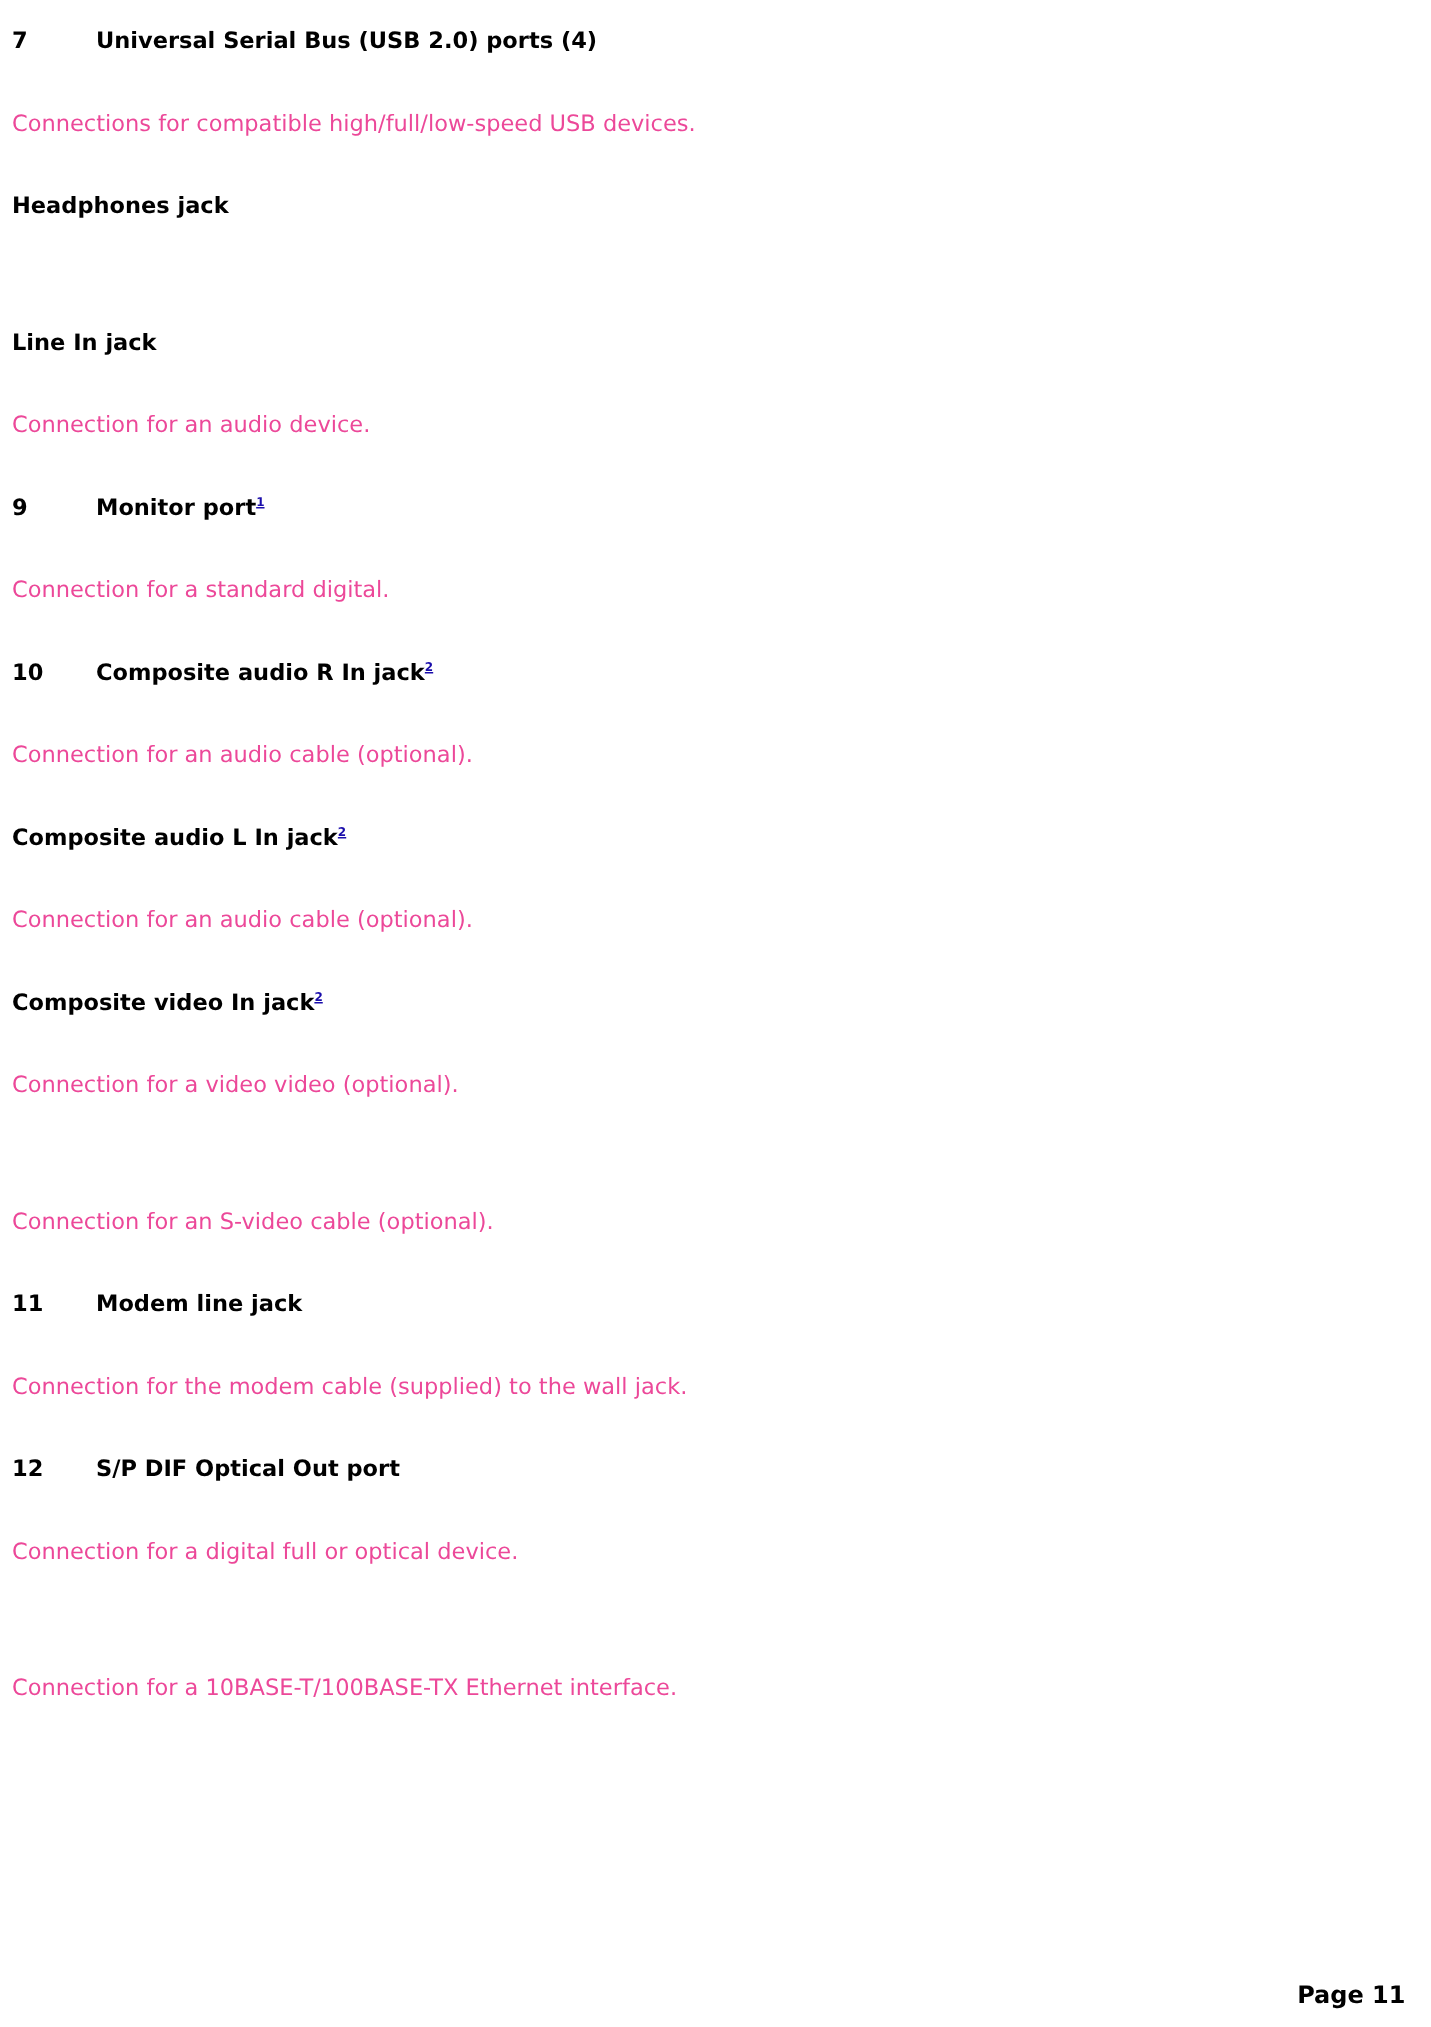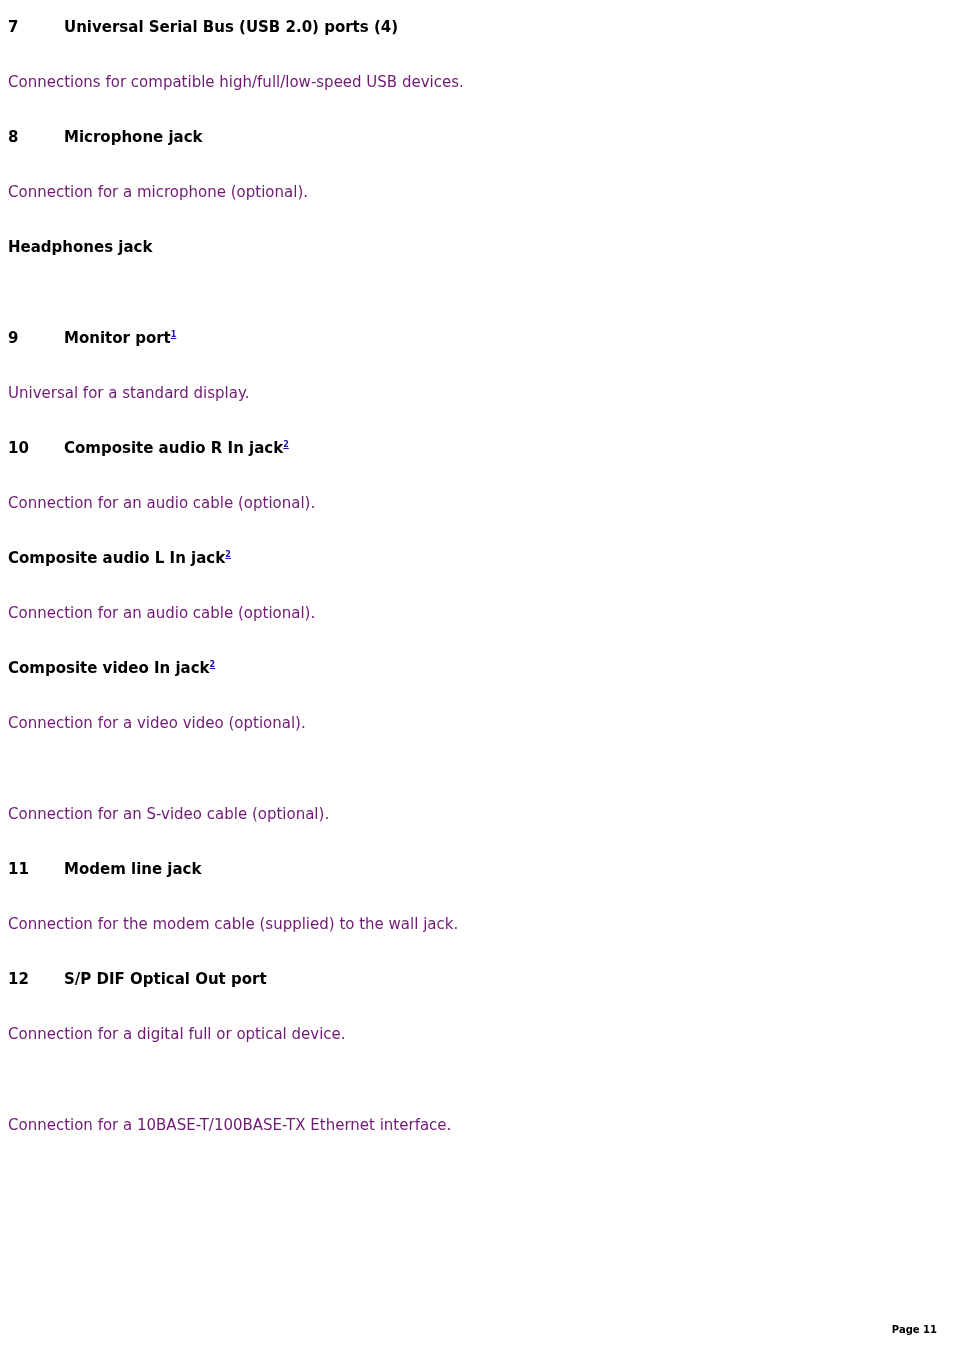--- a/index.html
+++ b/index.html
@@ -46,72 +46,72 @@
   .label {
     font-weight: bold;
     font-size: 15px;
   }
   .desc {
     font-size: 15px;
     font-weight: normal;
     line-height: 19px;
     margin: 0;
     padding: 0;
-    color: #701a75;
+    color: #ec4899;
   }
   sup.fnref {
     font-size: 8px;
     line-height: 0;
     vertical-align: super;
     color: #1a0dab;
     text-decoration: underline;
     font-weight: bold;
     cursor: pointer;
   }
   
   .gap-sm { height: 36px; }
   .gap-md { height: 36px; }
   .footer {
     position: absolute;
     right: 10px;
     bottom: 12px;
-    font-size: 10px;
+    font-size: 16px;
     font-weight: bold;
     line-height: 18px;
     color: #000000;
     white-space: nowrap;
   }
 </style>
 </head>
 <body>
 
 <div class="page">
 
   <div id="entry-list">
       <div class="entry">
         <div class="heading"><span class="num">7</span><span class="label">Universal Serial Bus (USB 2.0) ports (4)</span></div>
         <div class="gap-sm"></div>
         <div class="desc">Connections for compatible high/full/low-speed USB devices.</div>
         <div class="gap-md"></div>
       </div>
       <div class="entry">
-        <div class="heading"><span class="num">8</span><span class="label">Microphone jack</span></div>
-        <div class="gap-sm"></div>
-        <div class="desc">Connection for a microphone (optional).</div>
-        <div class="gap-md"></div>
-      </div>
-      <div class="entry">
         <div class="heading"><span class="label">Headphones jack</span></div>
         <div class="gap-sm"></div>
         <div class="gap-md"></div>
       </div>
       <div class="entry">
+        <div class="heading"><span class="label">Line In jack</span></div>
+        <div class="gap-sm"></div>
+        <div class="desc">Connection for an audio device.</div>
+        <div class="gap-md"></div>
+      </div>
+      <div class="entry">
         <div class="heading"><span class="num">9</span><span class="label">Monitor port</span><sup class="fnref">1</sup></div>
         <div class="gap-sm"></div>
-        <div class="desc">Universal for a standard display.</div>
+        <div class="desc">Connection for a standard digital.</div>
         <div class="gap-md"></div>
       </div>
       <div class="entry">
         <div class="heading"><span class="num">10</span><span class="label">Composite audio R In jack</span><sup class="fnref">2</sup></div>
         <div class="gap-sm"></div>
         <div class="desc">Connection for an audio cable (optional).</div>
         <div class="gap-md"></div>
       </div>
       <div class="entry">
         <div class="heading"><span class="label">Composite audio L In jack</span><sup class="fnref">2</sup></div>

